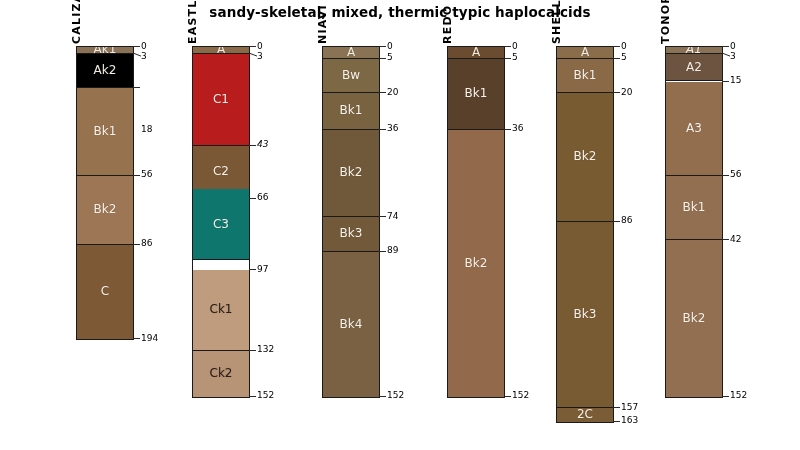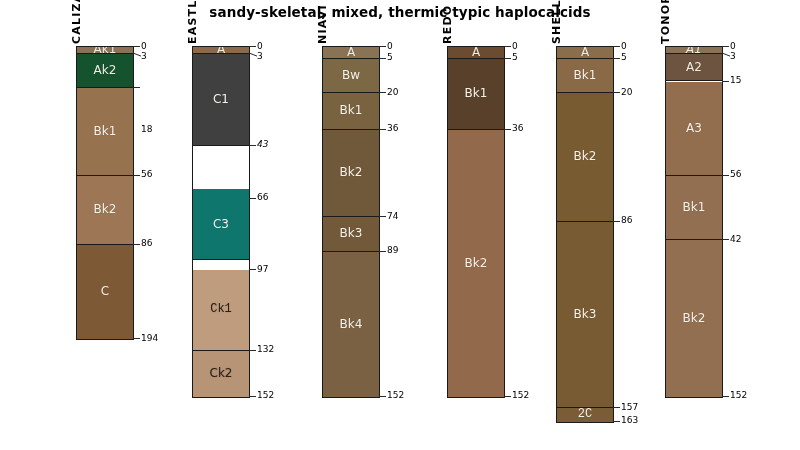--- a/index.html
+++ b/index.html
@@ -48,21 +48,21 @@
 
 <div id="title">sandy-skeletal, mixed, thermic typic haplocalcids</div>
 
 <div id="plot">
     <div class="profile" style="left: 0px; top: 0px;">
       <div class="soilname" style="left: 70px; top: 44px;">CALIZA</div>
       <div class="col" style="left: 76px; top: 46px; width: 56px; height: 292.1px;">
         <div class="horizon" style="top: 0px; height: 6.9px; background: rgb(139, 114, 86);">
           <span class="hz-label" style="color: rgb(242, 236, 226);">Ak1</span>
         </div>
-        <div class="horizon" style="top: 6.9px; height: 34.5px; background: #14532d;">
+        <div class="horizon" style="top: 6.9px; height: 34.5px; background: #000000;">
           <span class="hz-label" style="color: rgb(242, 236, 226);">Ak2</span>
         </div>
         <div class="horizon" style="top: 41.4px; height: 87.4px; background: rgb(151, 114, 79);">
           <span class="hz-label" style="color: rgb(247, 242, 234);">Bk1</span>
         </div>
         <div class="horizon" style="top: 128.8px; height: 69px; background: rgb(156, 118, 85);">
           <span class="hz-label" style="color: rgb(247, 242, 234);">Bk2</span>
         </div>
         <div class="horizon" style="top: 197.8px; height: 94.3px; background: rgb(125, 89, 54); border-bottom: none;">
           <span class="hz-label" style="color: rgb(247, 242, 234);">C</span>
@@ -82,28 +82,31 @@
       <div class="ticklabel" style="left: 141px; top: 239.3px;">86</div>
       <div class="tick" style="left: 133px; top: 338.1px; width: 7px;"></div>
       <div class="ticklabel" style="left: 141px; top: 333.6px;">194</div>
     </div>
     <div class="profile" style="left: 0px; top: 0px;">
       <div class="soilname" style="left: 186px; top: 44px;">EASTLAND</div>
       <div class="col" style="left: 192px; top: 46px; width: 56px; height: 349.6px;">
         <div class="horizon" style="top: 0px; height: 6.9px; background: rgb(138, 106, 72);">
           <span class="hz-label" style="color: rgb(242, 236, 226);">A</span>
         </div>
-        <div class="horizon" style="top: 6.9px; height: 92px; background: #404040;">
+        <div class="horizon" style="top: 6.9px; height: 92px; background: #b91c1c;">
           <span class="hz-label" style="color: rgb(247, 242, 234);">C1</span>
+        </div>
+        <div class="horizon" style="top: 98.9px; height: 52.9px; background: rgb(122, 87, 53);">
+          <span class="hz-label" style="color: rgb(247, 242, 234);">C2</span>
         </div>
         <div class="horizon" style="top: 142px; height: 71.3px; background: #0f766e;">
           <span class="hz-label" style="color: rgb(247, 242, 234);">C3</span>
         </div>
         <div class="horizon" style="top: 223.1px; height: 80.5px; background: rgb(192, 156, 126);">
-          <span class="hz-label" style="color: rgb(43, 32, 24); font-family: Liberation Mono, monospace;">Ck1</span>
+          <span class="hz-label" style="color: rgb(43, 32, 24);">Ck1</span>
         </div>
         <div class="horizon" style="top: 303.6px; height: 46px; background: rgb(184, 148, 119); border-bottom: none;">
           <span class="hz-label" style="color: rgb(43, 32, 24);">Ck2</span>
         </div>
       </div>
       <div class="tick" style="left: 249px; top: 46px; width: 7px;"></div>
       <div class="ticklabel" style="left: 257px; top: 41.5px;">0</div>
       <svg class="leader" width="9" height="5.100000000000001" style="left: 249px; top: 51.9px;">
         <line x1="0" y1="1" x2="8" y2="4.100000000000001" stroke="#2a2a2a" stroke-width="1"></line>
       </svg>
@@ -186,21 +189,21 @@
         </div>
         <div class="horizon" style="top: 11.5px; height: 34.5px; background: rgb(138, 105, 71);">
           <span class="hz-label" style="color: rgb(247, 242, 234);">Bk1</span>
         </div>
         <div class="horizon" style="top: 46px; height: 128.8px; background: rgb(121, 91, 50);">
           <span class="hz-label" style="color: rgb(247, 242, 234);">Bk2</span>
         </div>
         <div class="horizon" style="top: 174.8px; height: 186.3px; background: rgb(120, 90, 51);">
           <span class="hz-label" style="color: rgb(247, 242, 234);">Bk3</span>
         </div>
-        <div class="horizon" style="top: 361.1px; height: 13.8px; background: rgb(122, 92, 54); border-bottom: none; font-family: Liberation Mono, monospace;">
+        <div class="horizon" style="top: 361.1px; height: 13.8px; background: rgb(122, 92, 54); border-bottom: none;">
           <span class="hz-label" style="color: rgb(247, 242, 234);">2C</span>
         </div>
       </div>
       <div class="tick" style="left: 613px; top: 46px; width: 7px;"></div>
       <div class="ticklabel" style="left: 621px; top: 41.5px;">0</div>
       <div class="tick" style="left: 613px; top: 57.5px; width: 7px;"></div>
       <div class="ticklabel" style="left: 621px; top: 53px;">5</div>
       <div class="tick" style="left: 613px; top: 92px; width: 7px;"></div>
       <div class="ticklabel" style="left: 621px; top: 87.5px;">20</div>
       <div class="tick" style="left: 613px; top: 220.8px; width: 7px;"></div>

